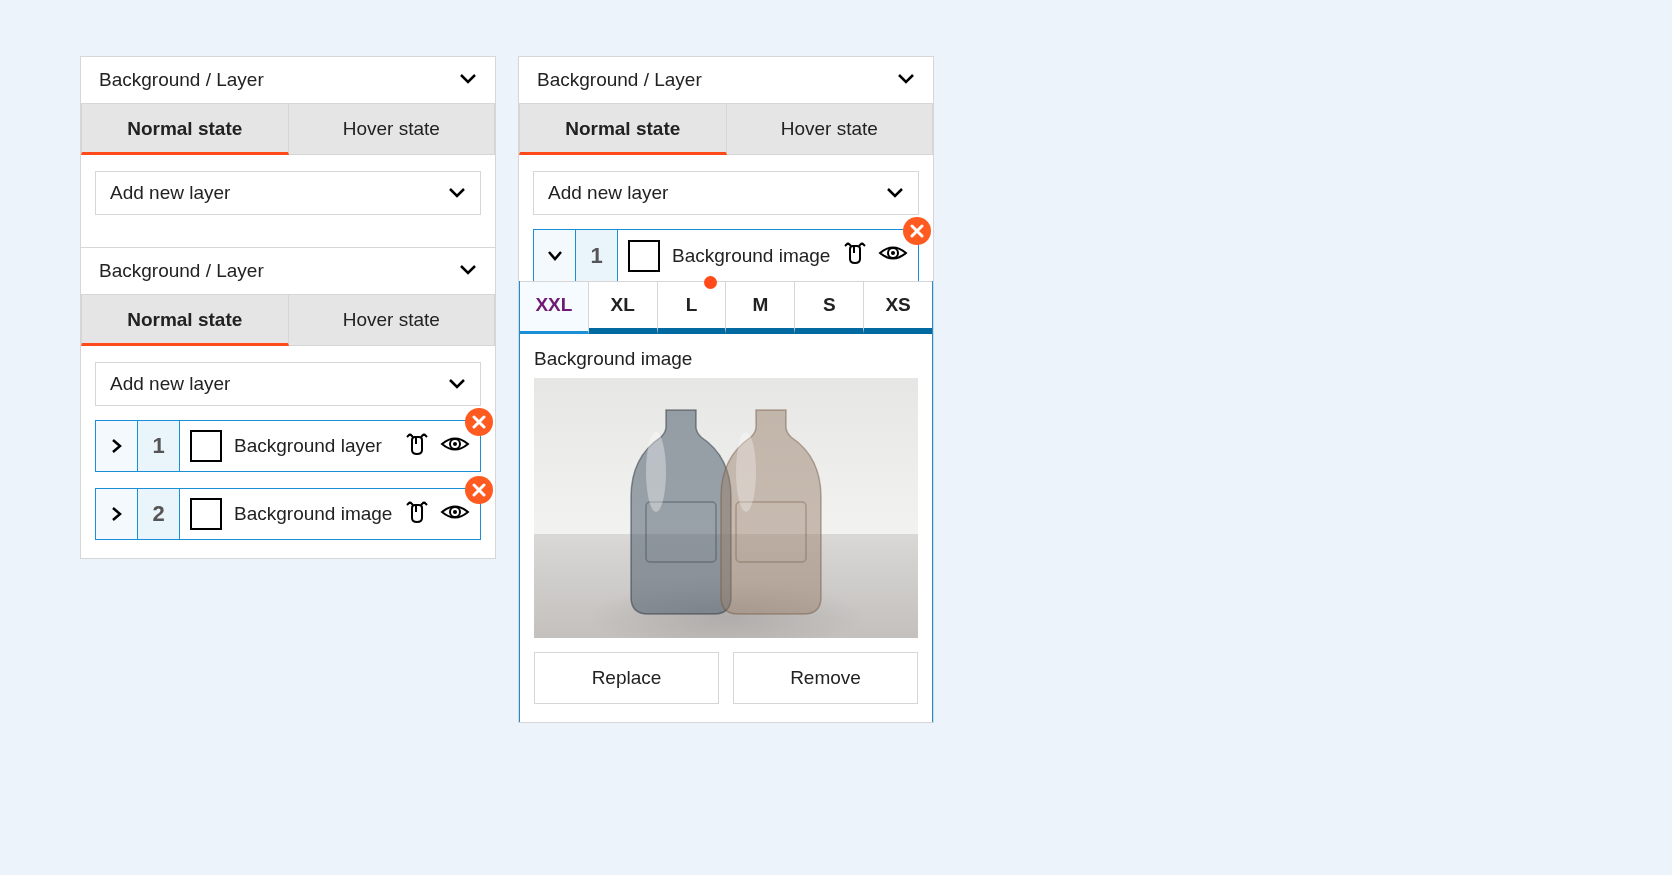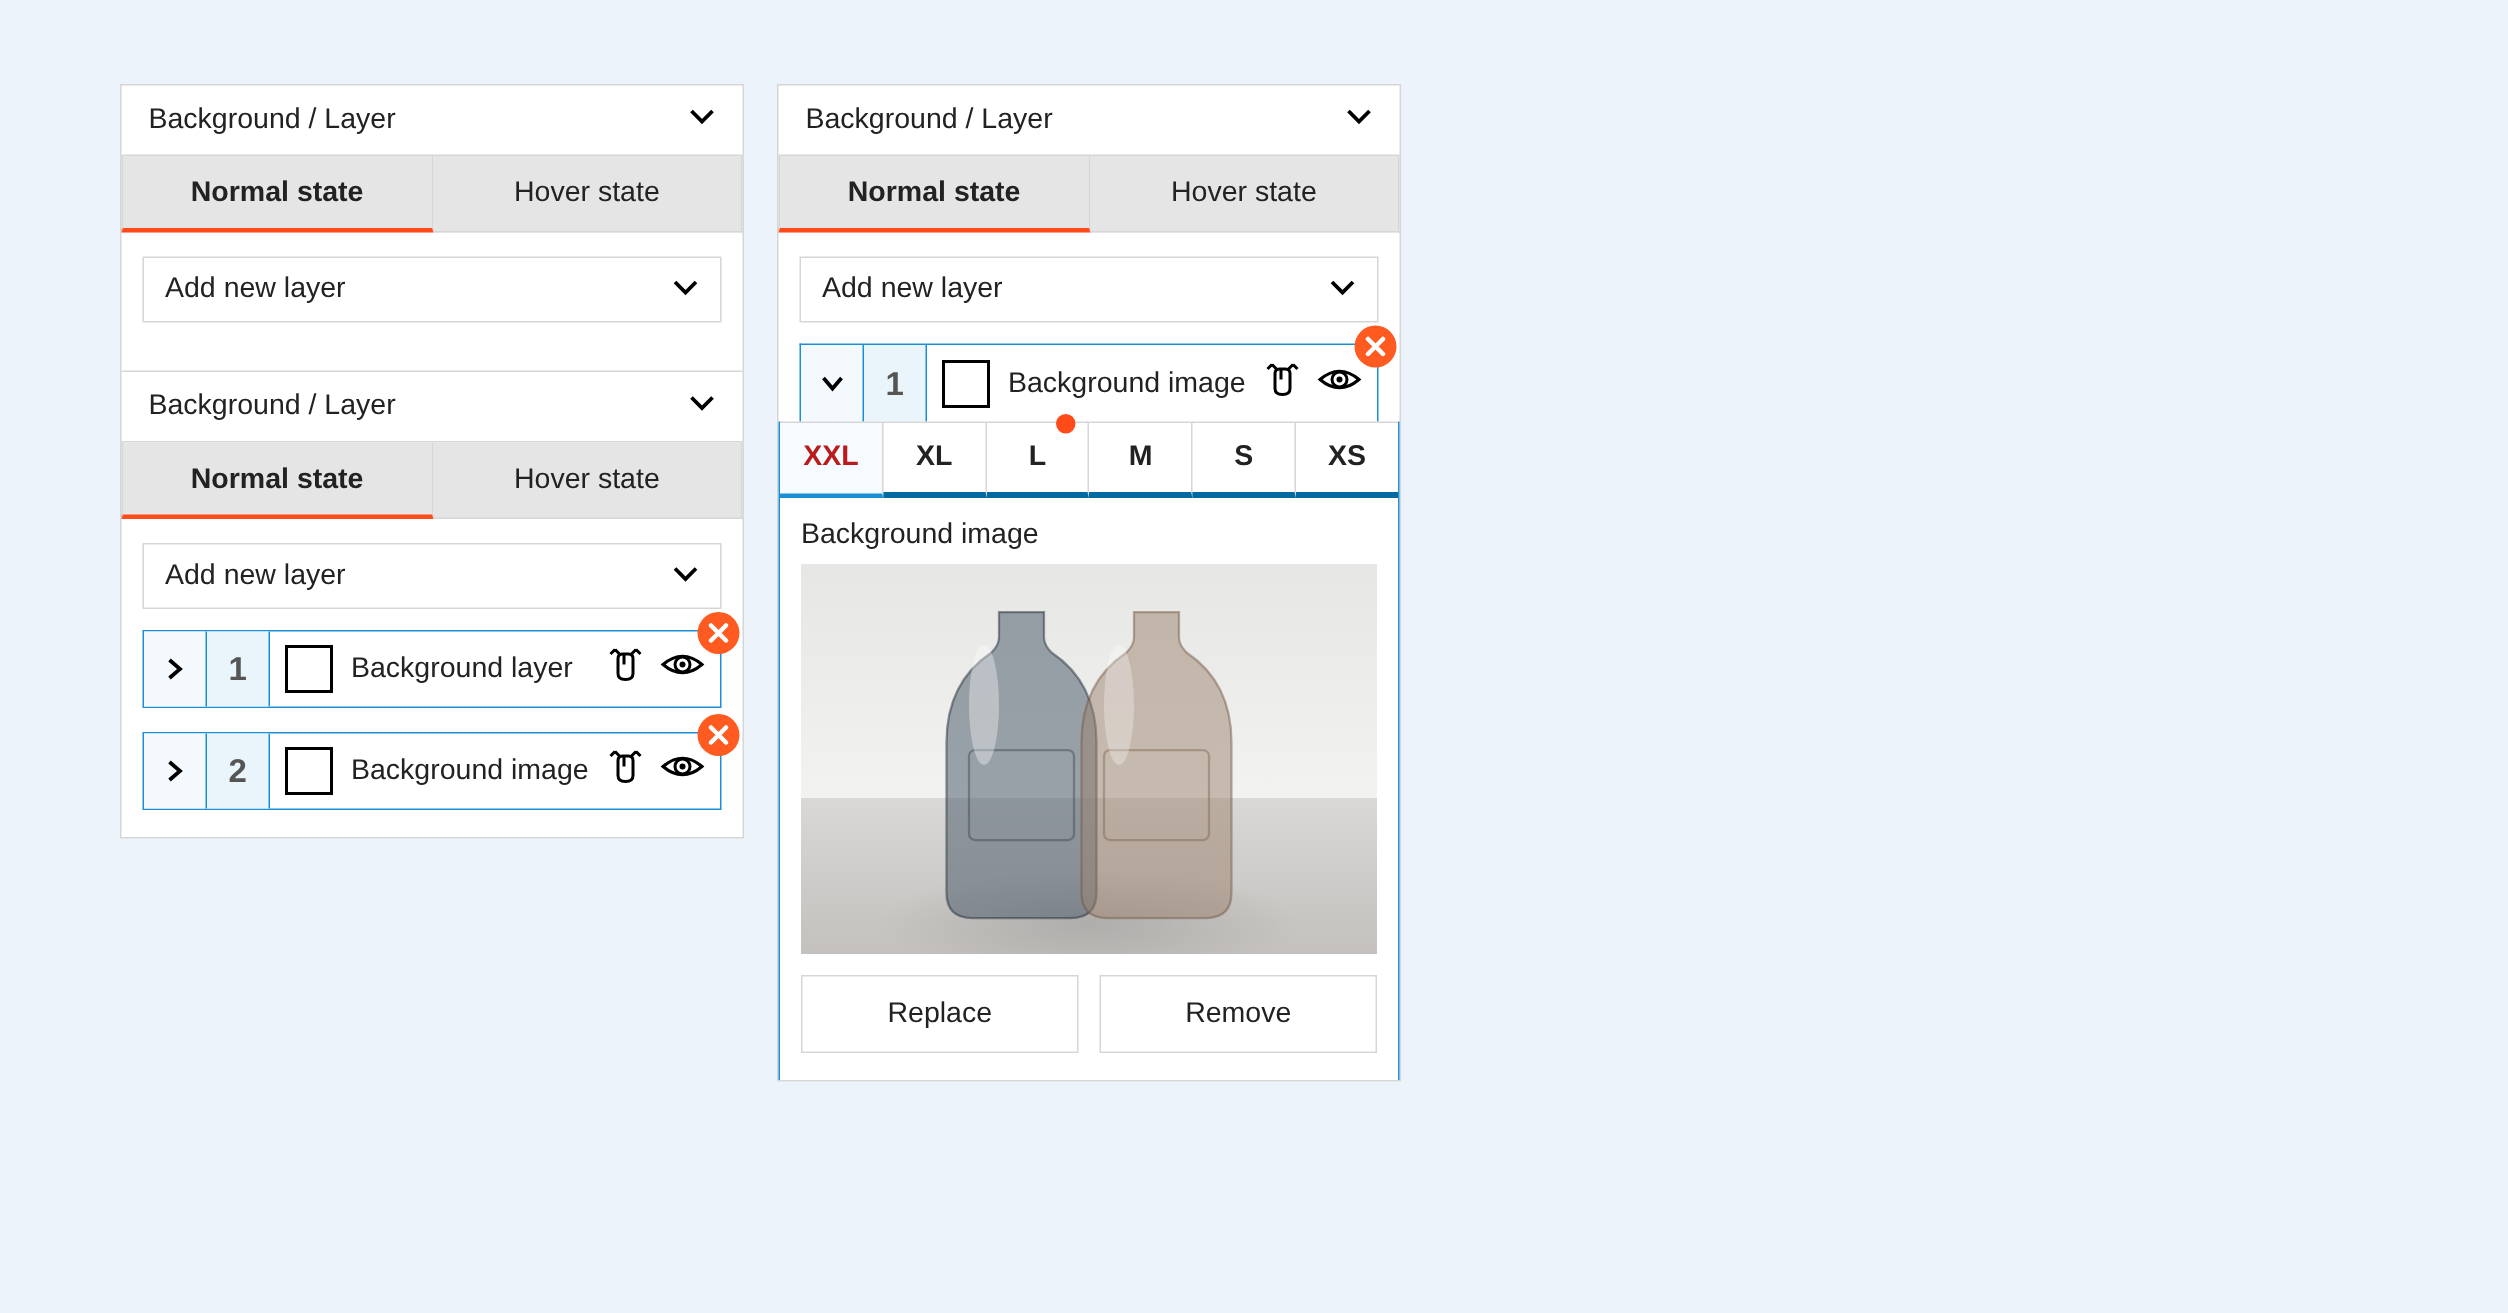--- a/index.html
+++ b/index.html
@@ -124,28 +124,28 @@
   display: flex;
   border-top: 1px solid #d6d6d6;
   margin: 0 -14px 14px -14px;
   position: relative;
 }
 .bp-tab {
   flex: 1;
   text-align: center;
   padding: 12px 0;
   border-right: 1px solid #d6d6d6;
-  border-bottom: 4px solid #0369a1;
+  border-bottom: 6px solid #0369a1;
   font-weight: bold;
   cursor: pointer;
   position: relative;
 }
 .bp-tab:last-child { border-right: none; }
 .bp-tab.active {
-  color: #b91c1c;
+  color: #701a75;
   border-bottom: 3px solid #1a8fd6;
   background: #f5fbff;
 }
 .dot {
   position: absolute;
   top: -6px;
   right: 8px;
   width: 13px;
   height: 13px;
   background: #ff4a1a;

